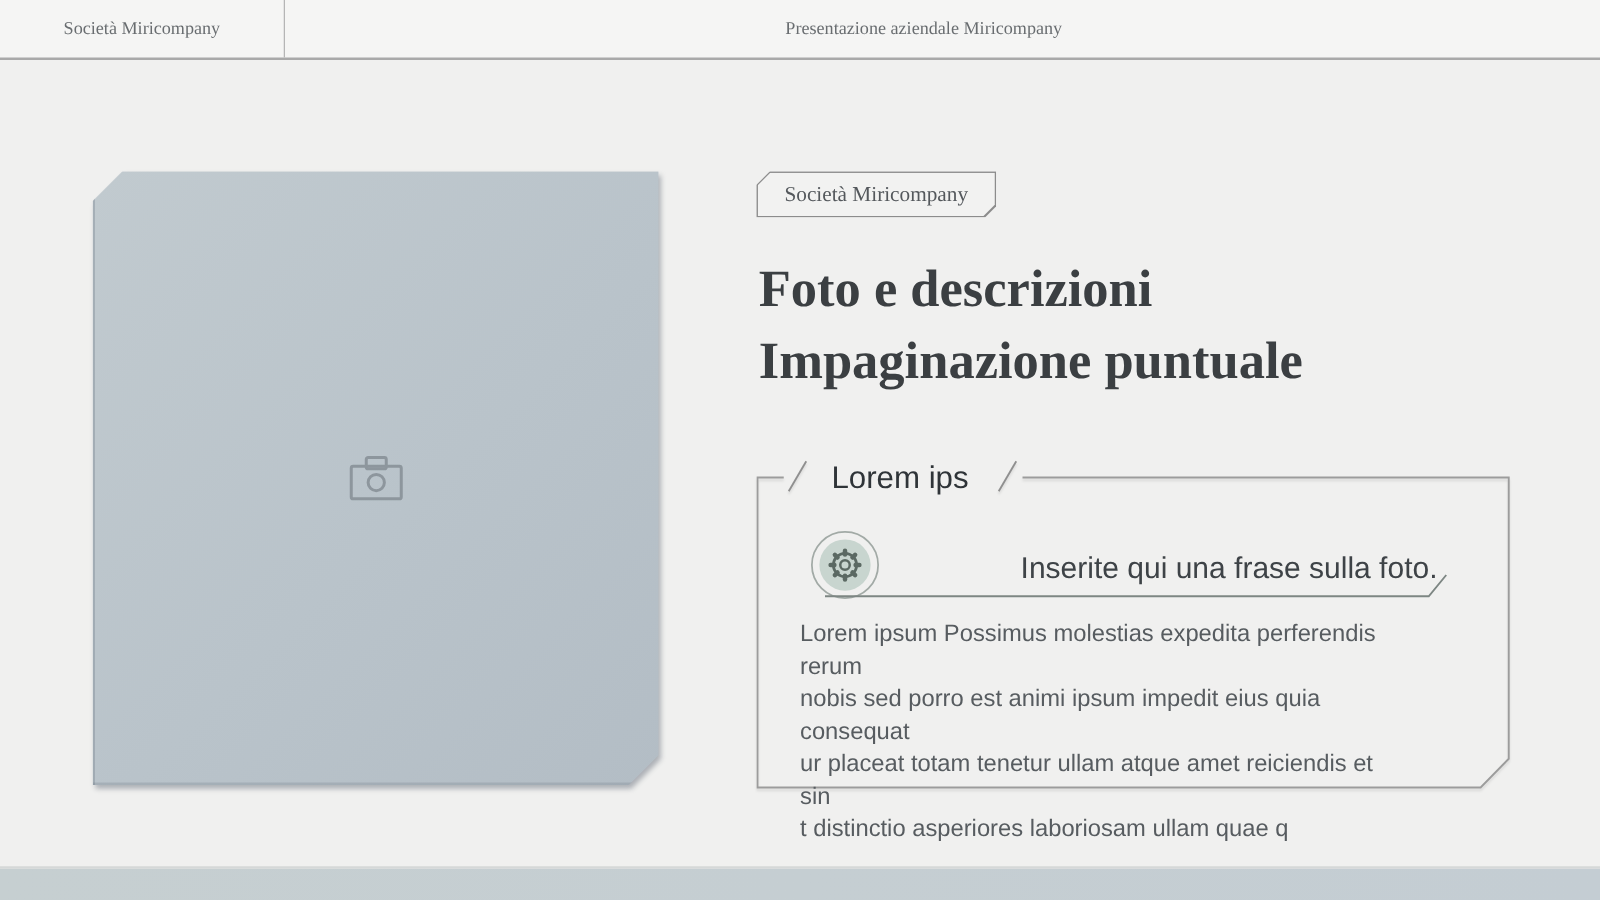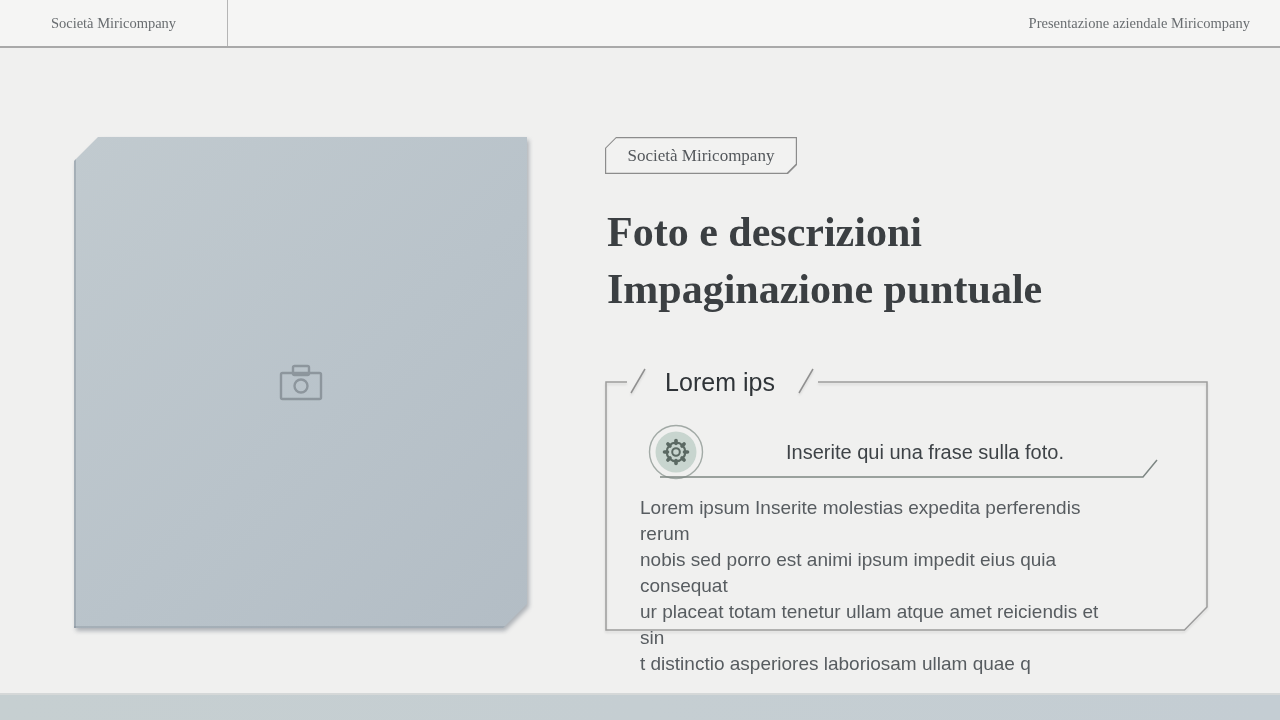--- a/index.html
+++ b/index.html
@@ -7,21 +7,21 @@
   body { font-family:"Liberation Sans","DejaVu Sans",sans-serif; background:var(--page_bg,#f0f0ef); overflow:hidden; }
   .page { position:relative; width:1119px; height:720px; background:var(--page_bg,#f0f0ef); }
 
   
   .hdr { position:absolute; top:0; left:0; width:1280px; height:48px;
          background:var(--header_bg,#f5f5f4); border-bottom:2px solid var(--divider,#a9a9a9);
          display:flex; align-items:center;
          font-family:"Liberation Serif","DejaVu Serif",serif; font-size:14.5px; color:var(--header_text,#696d70); }
   .hdr-left { width:228px; height:100%; border-right:1px solid #b5b5b5;
               display:flex; align-items:center; justify-content:center; }
-  .hdr-right { flex:1; text-align:right; padding-right:30px; }
+  .hdr-right { flex:1; text-align:center; padding-right:30px; }
 
   
   .photo-wrap { position:absolute; left:74px; top:137px; width:453px; height:491px;
                 filter:drop-shadow(2px 3px 2px rgba(90,100,112,.45)); }
   .photo { width:100%; height:100%;
            background:linear-gradient(135deg,var(--placeholder_fill_light,#c1cacf) 0%,var(--placeholder_fill,#b9c3ca) 55%,#b3bdc5 100%);
            clip-path:polygon(24px 0,100% 0,100% calc(100% - 24px),calc(100% - 24px) 100%,0 100%,0 24px);
            box-shadow:inset 2px 0 0 rgba(115,125,138,.35), inset 0 -2px 0 rgba(115,125,138,.28);
            display:flex; align-items:center; justify-content:center; }
 
@@ -40,22 +40,22 @@
            font-size:42px; line-height:57px; color:var(--title_text,#3b3f42); }
 
   
   .box-svg { position:absolute; left:605px; top:366px; filter:drop-shadow(0 2px 1px rgba(0,0,0,.10)); }
   .box-svg path { fill:none; stroke:var(--box_border,#9c9c9c); stroke-width:1.5; }
   .box-svg .slash { stroke:var(--slash,#8f8f8f); }
   .box-label { position:absolute; left:660px; top:368px; width:120px; text-align:center;
                font-size:25px; color:var(--section_label_text,#2f3438); }
 
   .gear-svg { position:absolute; left:646px; top:422px; }
-  .caption { position:absolute; left:700px; top:441px; width:450px; text-align:center;
-             font-size:20px; color:var(--caption_text,#3e4347); }
+  .caption { position:absolute; left:700px; top:441px; width:450px; text-align:right;
+             font-size:24px; color:var(--caption_text,#3e4347); }
   .cap-line { position:absolute; left:605px; top:450px; }
   .cap-line path { fill:none; stroke:var(--caption_line,#7d8683); stroke-width:1.5; }
 
   .body-text { position:absolute; left:640px; top:495px;
                font-size:19px; line-height:26px; color:var(--body_text,#575c60); }
 
   
   .bottom-bar { position:absolute; left:0; bottom:0; width:1280px; height:27px;
                 background:linear-gradient(90deg,#c6cfd1,var(--bottom_bar,#c4cdd3));
                 border-top:2px solid var(--bottom_bar_edge,#d5d8d8); }
@@ -116,21 +116,21 @@
     <circle cx="30" cy="30" r="9.3" fill="none" stroke="var(--gear_stroke,#5b6963)" stroke-width="2.2"></circle>
     <circle cx="30" cy="30" r="3.8" fill="none" stroke="var(--gear_stroke,#5b6963)" stroke-width="2"></circle>
   </svg>
 
   <div class="caption">Inserite qui una frase sulla foto.</div>
   <svg class="cap-line" width="604" height="35" viewBox="0 0 604 35">
     <path d="M 55 27 H 538 L 552 10"></path>
   </svg>
 
   <div class="body-text">
-    <div>Lorem ipsum Inserite molestias expedita perferendis rerum</div>
+    <div>Lorem ipsum Possimus molestias expedita perferendis rerum</div>
     <div>nobis sed porro est animi ipsum impedit eius quia consequat</div>
     <div>ur placeat totam tenetur ullam atque amet reiciendis et sin</div>
     <div>t distinctio asperiores laboriosam ullam quae q</div>
   </div>
 
   <div class="bottom-bar"></div>
 
 </div>
 
 </body></html>

